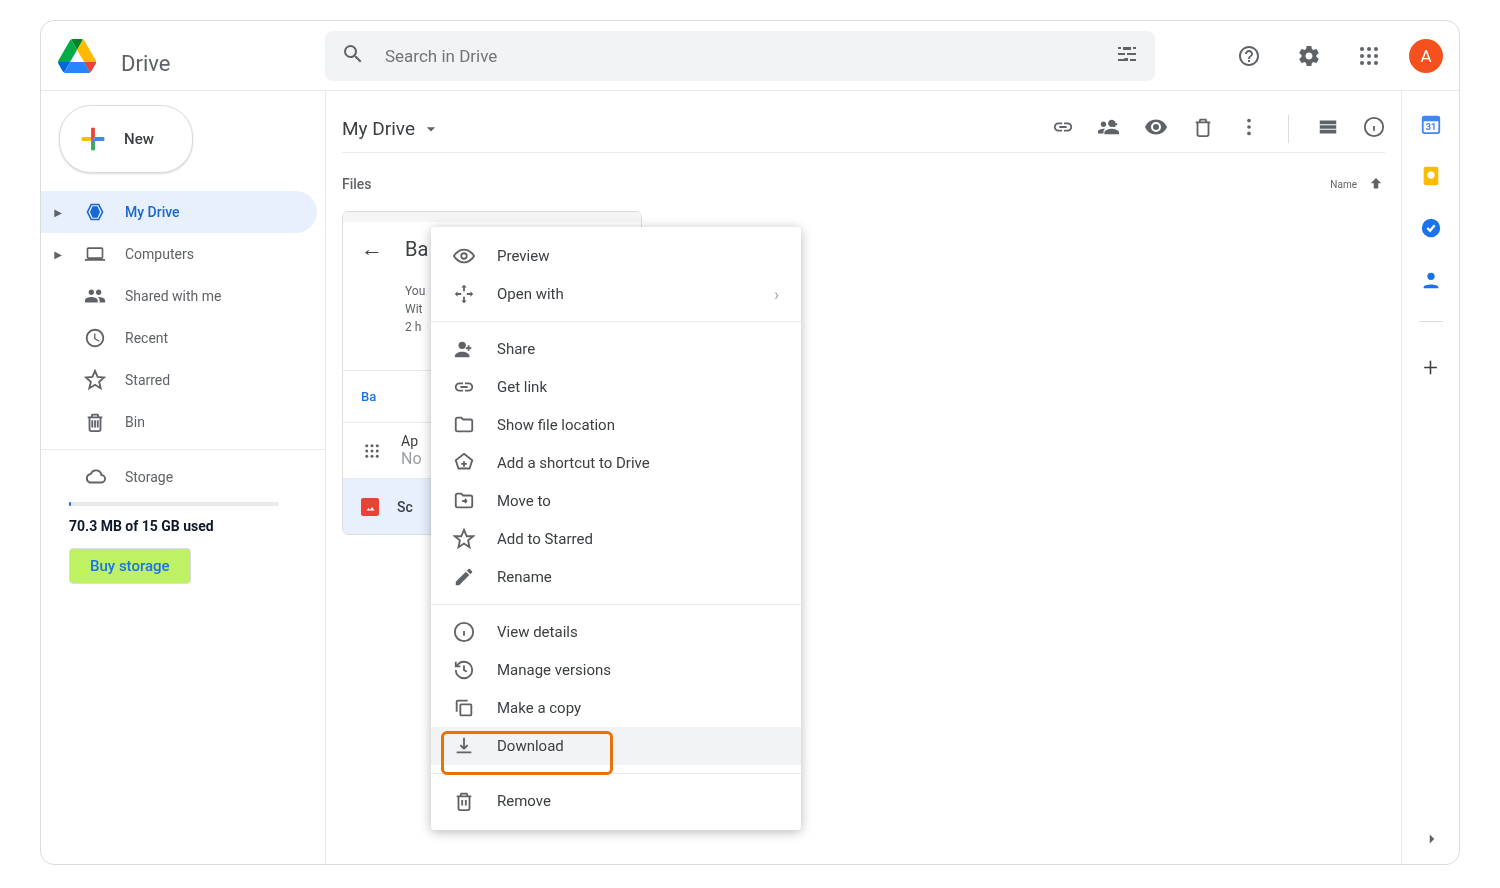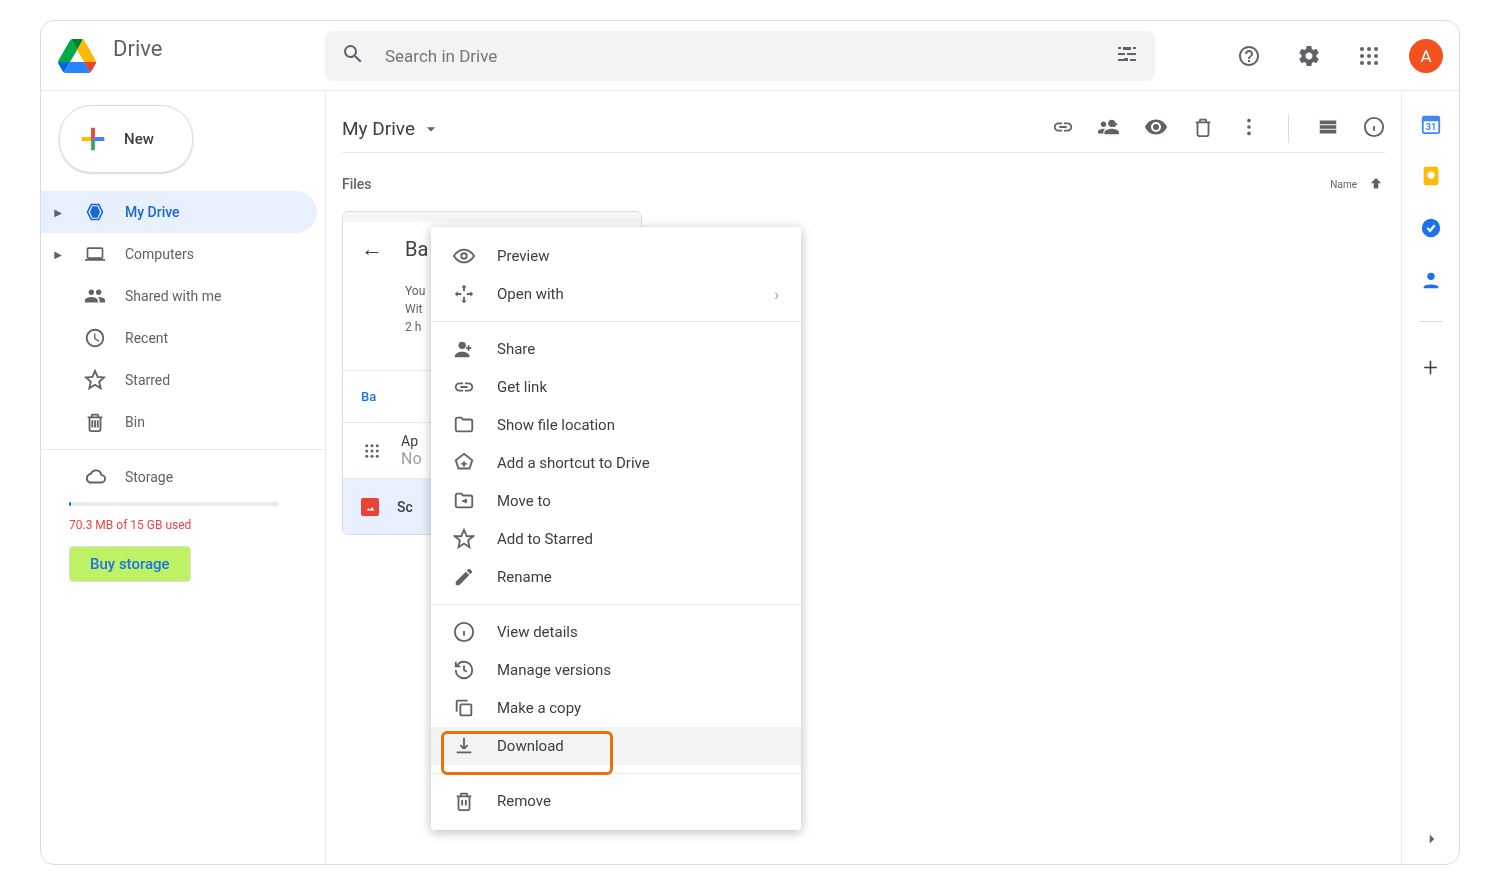--- a/index.html
+++ b/index.html
@@ -1,21 +1,21 @@
 <!DOCTYPE html>
 <html><head>
   <meta charset="utf-8">
   <style>
     * { box-sizing: border-box; margin: 0; padding: 0; font-family: 'Segoe UI', Roboto, Arial, sans-serif; }
     body { width: 1500px; height: 888px; background: #fff; overflow: hidden; position: relative; }
     .app-container { width: 1420px; height: 845px; border: 1px solid #dadce0; border-radius: 14px; margin: 20px auto; position: relative; overflow: hidden; background: #fff; }
 
     
     .header { height: 70px; display: flex; align-items: center; padding: 0 16px; border-bottom: 1px solid #e8eaed; }
-    .logo-wrap { display: flex; align-items: flex-start; gap: 16px; width: 268px; }
+    .logo-wrap { display: flex; align-items: flex-end; gap: 24px; width: 268px; }
     .drive-logo-icon { width: 40px; height: 40px; display:flex; align-items:center; justify-content:center;}
     .app-title { font-size: 22px; color: #5f6368; }
     .search-bar { flex: 0 0 830px; height: 50px; background: #f1f3f4; border-radius: 8px; display: flex; align-items: center; padding: 0 16px; gap: 20px; }
     .search-bar input { border: none; background: transparent; outline: none; font-size: 17px; color: #5f6368; flex: 1; }
     .header-actions { display: flex; align-items: center; gap: 20px; margin-left: auto; }
     .icon-btn { width: 40px; height: 40px; border-radius: 50%; display: flex; align-items: center; justify-content: center; cursor: pointer; color: #5f6368; }
     .icon-btn svg { width: 24px; height: 24px; fill: currentColor; }
     .avatar { width: 34px; height: 34px; border-radius: 50%; background: #f4511e; color: #fff; display: flex; align-items: center; justify-content: center; font-size: 17px; }
 
     
@@ -25,21 +25,21 @@
     .new-btn span { font-size: 15px; color: #3c4043; font-weight: 500;}
     .nav-section { margin-top: 18px; }
     .nav-item { height: 42px; display: flex; align-items: center; padding-left: 10px; gap: 18px; cursor: pointer; color: #5f6368; border-radius: 0 21px 21px 0; margin-right: 8px;}
     .nav-item.active { background: #e8f0fe; color: #1967d2; font-weight: 500;}
     .nav-item .expand { width: 14px; text-align:center; font-size:10px; color:#5f6368;}
     .nav-item .nav-icon { width: 24px; height: 24px; display:flex; align-items:center; justify-content:center;}
     .nav-item .label { font-size: 14px; }
     .divider { height: 1px; background: #e8eaed; margin: 6px 0 6px 0; }
     .storage-bar { height:4px; background:#e8eaed; border-radius:4px; margin: 4px 28px 12px 28px; width: 210px;}
     .storage-bar-inner { height:100%; width:1%; background:#1a73e8; border-radius:4px;}
-    .storage-text { font-size: 12px; color:#ef4444; margin-left: 28px; }
+    .storage-text { font-size: 14px; color:#0f172a; margin-left: 28px; font-weight: bold; }
     .buy-btn { margin: 14px 0 0 28px; padding: 8px 20px; border:1px solid #dadce0; border-radius:4px; color:#1a73e8; font-size:15px; background:#bef264; cursor:pointer; font-weight:500;}
 
     .content { flex:1; padding: 14px 16px 0 16px; border-left: 1px solid #e8eaed; position: relative;}
     .content-header { height: 48px; display:flex; align-items:center; gap:10px; border-bottom: 1px solid #e8eaed;}
     .breadcrumb { font-size: 19px; color:#3c4043; display:flex; align-items:center; gap:6px; }
     .breadcrumb svg { width:20px; height:20px; fill:#5f6368;}
     .content-actions { margin-left:auto; display:flex; align-items:center; gap: 24px;}
     .content-actions .action { color:#5f6368; cursor:pointer;}
     .content-actions .sep { width:1px; height:28px; background:#dadce0; margin: 0 4px;}
 

